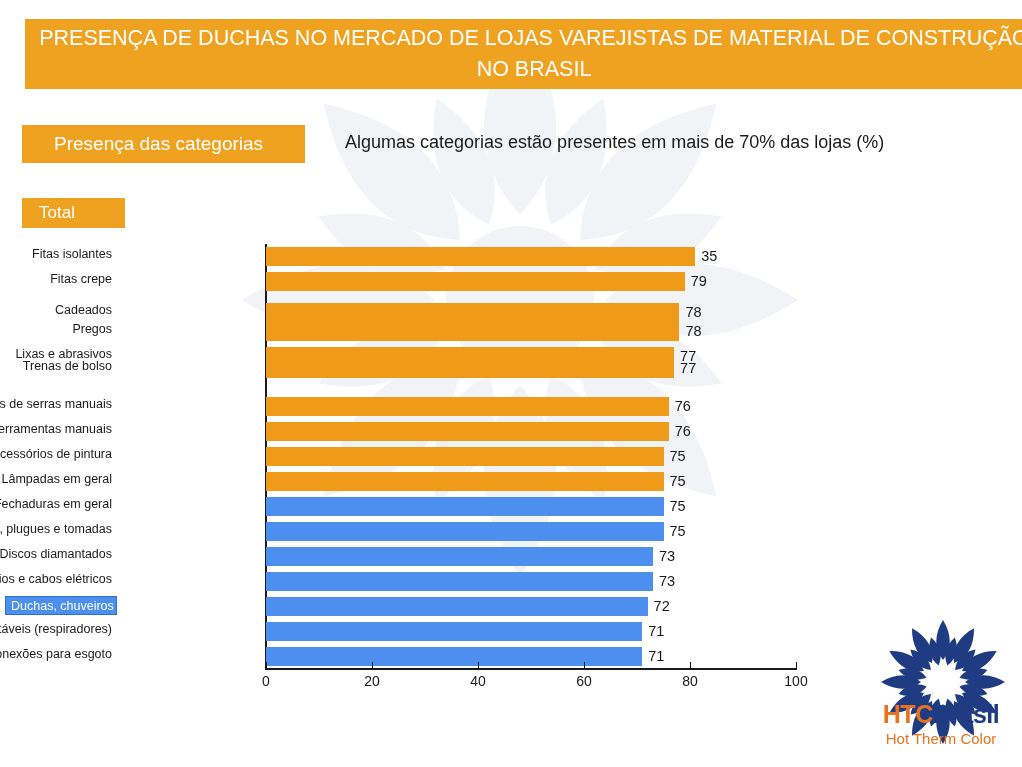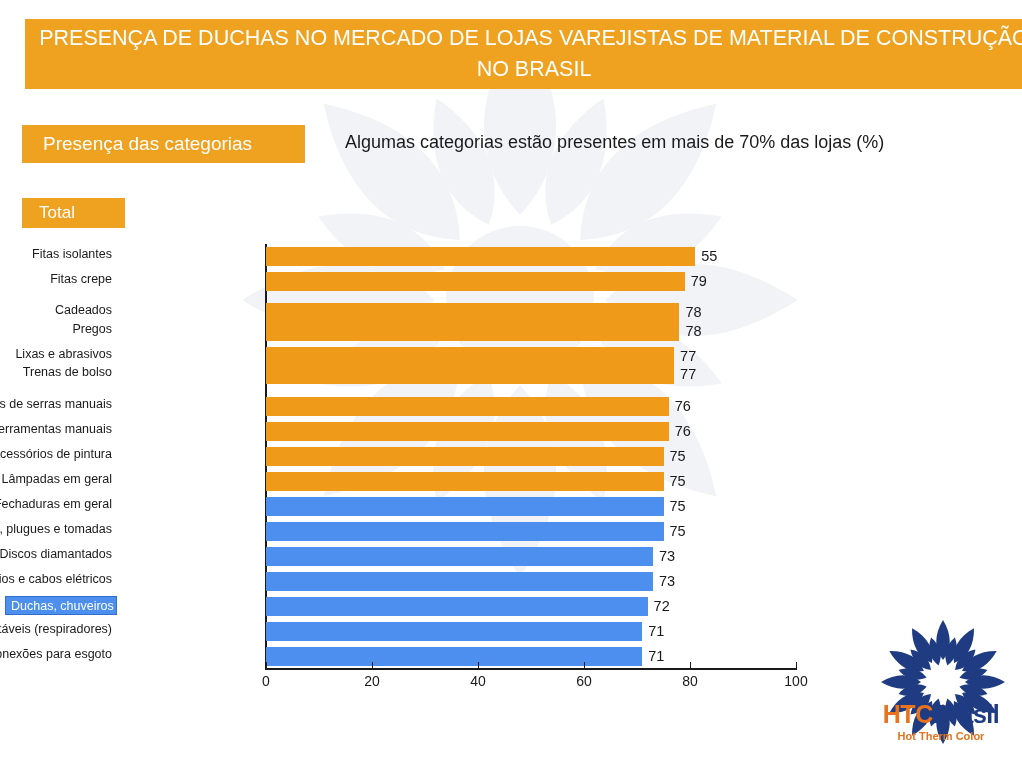--- a/index.html
+++ b/index.html
@@ -38,21 +38,21 @@
 
   
   #section-tag {
     position: absolute;
     left: 22px; top: 125px;
     width: 283px; height: 38px;
     background: #EFA120;
     color: #FFFFFF;
     font-size: 19px;
     line-height: 38px;
-    padding-left: 21px;
+    padding-left: 32px;
     z-index: 2;
   }
 
   #subtitle {
     position: absolute;
     left: 345px; top: 132px;
     font-size: 18px;
     color: #1a1a1a;
     z-index: 2;
     white-space: nowrap;
@@ -168,22 +168,22 @@
     left: 868px; top: 700px;
     width: 146px;
     text-align: center;
     z-index: 3;
   }
   #logo-text .main { font-size: 25px; font-weight: bold; letter-spacing: -0.5px; }
   #logo-text .htc { color: #E8731C; }
   #logo-text .brasil { color: #1F3C82; }
   #logo-text .tag {
     display: block;
-    font-size: 11px;
-    font-weight: bold;
+    font-size: 15px;
+    font-weight: normal;
     color: #E8731C;
     margin-top: 1px;
   }
 </style>
 </head>
 <body>
 
 <svg id="watermark" viewBox="0 0 1022 767" xmlns="http://www.w3.org/2000/svg">
   <g fill="#F1F3F7">
 
@@ -222,21 +222,21 @@
   <span>Total</span>
 </div>
 
 <div id="chart">
   <div id="y-axis-line"></div>
   <div id="x-axis-line"></div>
   <div id="bars-container">
       <div class="bar-row" style="top: 0px;">
         <div class="cat-label">Fitas isolantes</div>
         <div class="bar orange" style="width: 429.3px;"></div>
-        <div class="bar-value" style="left: 701.3px;">55</div>
+        <div class="bar-value" style="left: 701.3px;">35</div>
       </div>
       <div class="bar-row" style="top: 25px;">
         <div class="cat-label">Fitas crepe</div>
         <div class="bar orange" style="width: 418.7px;"></div>
         <div class="bar-value" style="left: 690.7px;">79</div>
       </div>
       <div class="bar-row" style="top: 56px;">
         <div class="cat-label">Cadeados</div>
         <div class="bar orange" style="width: 413.4px;"></div>
         <div class="bar-value" style="left: 685.4px;">78</div>
@@ -244,21 +244,21 @@
       <div class="bar-row" style="top: 75px;">
         <div class="cat-label">Pregos</div>
         <div class="bar orange" style="width: 413.4px;"></div>
         <div class="bar-value" style="left: 685.4px;">78</div>
       </div>
       <div class="bar-row" style="top: 100px;">
         <div class="cat-label">Lixas e abrasivos</div>
         <div class="bar orange" style="width: 408.1px;"></div>
         <div class="bar-value" style="left: 680.1px;">77</div>
       </div>
-      <div class="bar-row" style="top: 118px; padding-left: 8px;">
+      <div class="bar-row" style="top: 112px; padding-left: 8px;">
         <div class="cat-label">Trenas de bolso</div>
         <div class="bar orange" style="width: 408.1px;"></div>
         <div class="bar-value" style="left: 680.1px;">77</div>
       </div>
       <div class="bar-row" style="top: 150px;">
         <div class="cat-label">Lâminas de serras manuais</div>
         <div class="bar orange" style="width: 402.8px;"></div>
         <div class="bar-value" style="left: 674.8px;">76</div>
       </div>
       <div class="bar-row" style="top: 175px;">

